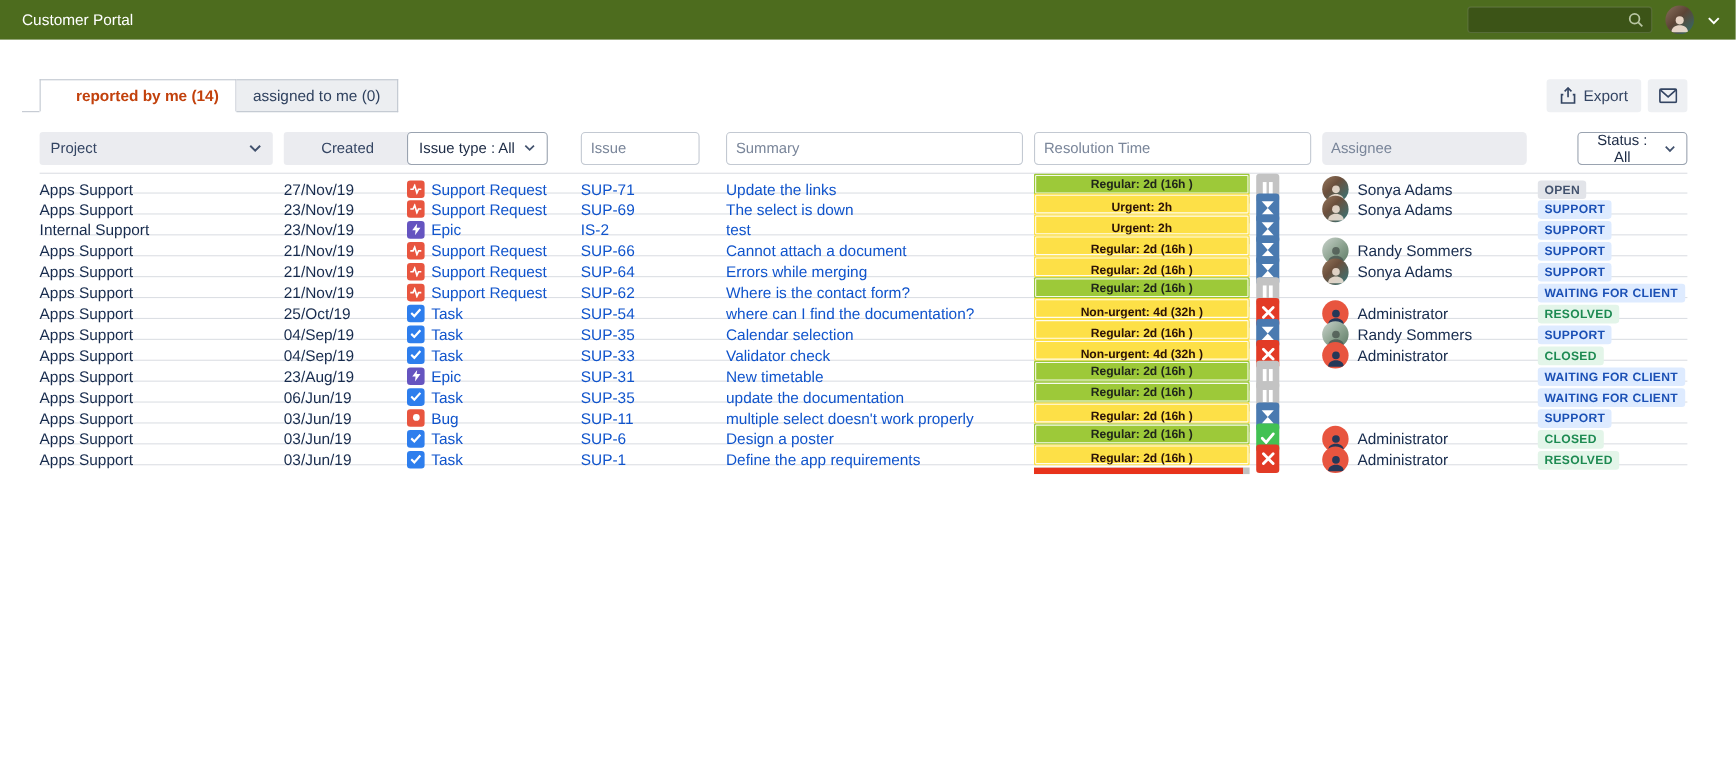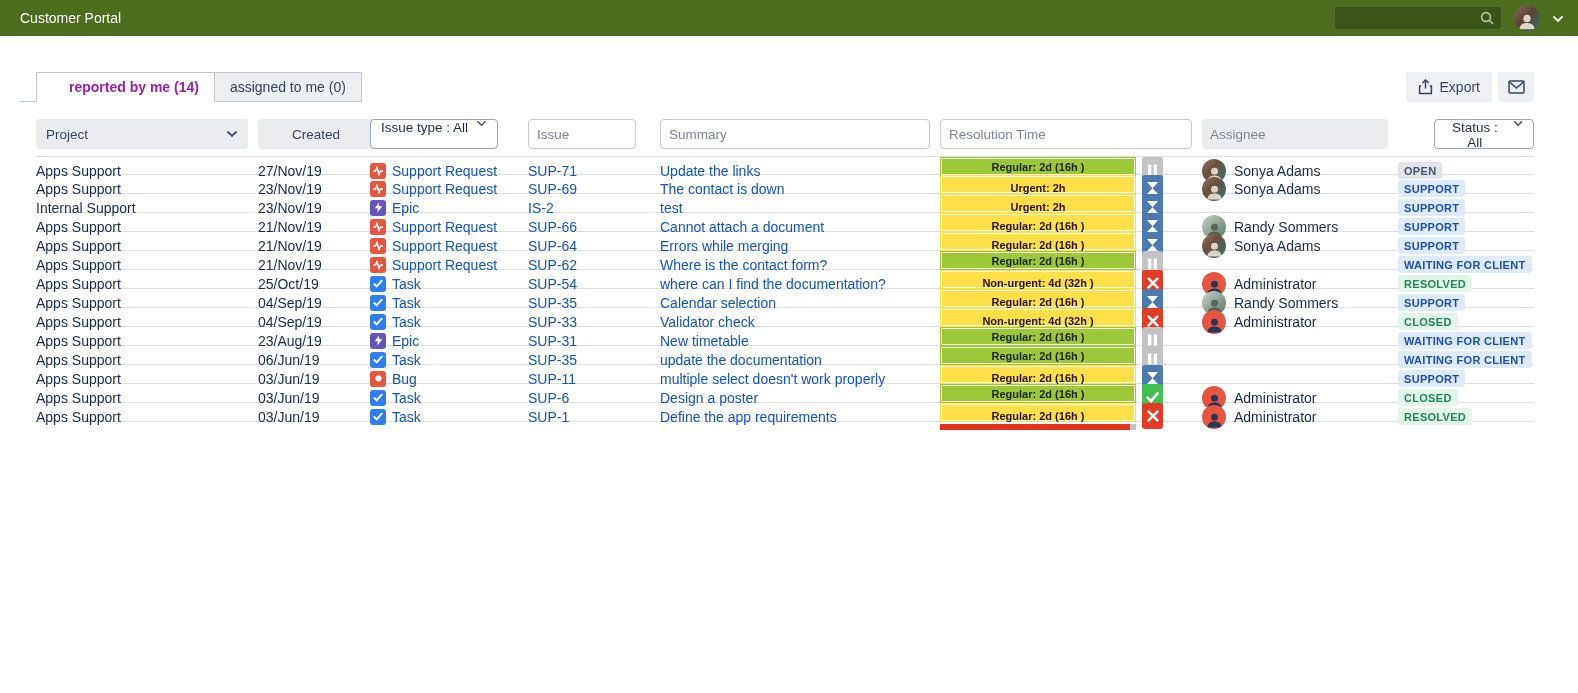--- a/index.html
+++ b/index.html
@@ -22,39 +22,39 @@
   .havatar svg { width:20px; height:20px; fill:rgba(255,235,220,.85); }
   .hchev svg { stroke:#fff; }
 
   
   .content { padding:0 44px 0 36px; }
   .tabs-row { margin-top:36px; display:flex; align-items:flex-end; justify-content:space-between; }
   .tabs { display:flex; align-items:flex-end; margin-left:-16px; }
   .tab-stub { width:16px; height:30px; border-bottom:1px solid #c1c7d0; }
   .tab { height:30px; line-height:28px; padding:0 15px; font-size:14px; cursor:pointer; }
   .tab.active { background:#fff; border:1px solid #c1c7d0; border-bottom:1px solid #fff;
-    font-weight:bold; color:#a21caf;padding-left:32px; }
+    font-weight:bold; color:#c2410c;padding-left:32px; }
   .tab.inactive { background:#eceef1; border:1px solid #c1c7d0; border-left:none; color:#30425f; }
   .toolbar { display:flex; gap:6px; align-items:center; }
   .btn { background:#eef0f3; border:none; border-radius:3px; color:#344563; font-size:14px;
     height:30px; display:flex; align-items:center; gap:7px; padding:0 12px; cursor:pointer;
     font-family:inherit; }
   .btn svg { stroke:#344563; }
   .btn.square { width:36px; justify-content:center; padding:0; }
 
   
   .grid { display:grid; grid-template-columns:212px 102px 148px 122px 270px 252px 186px 1fr;
     column-gap:10px; align-items:center; }
   .filters { margin-top:17px; padding-bottom:7px; }
   .pill { background:#ebecf0; border-radius:3px; height:30px; display:flex; align-items:center;
     padding:0 10px; color:#344563; font-size:13.5px; cursor:pointer; }
   .pill.spread { justify-content:space-between; }
   .pill.center { justify-content:center; width:116px; }
   .selbtn { background:#fff; border:1px solid #9aa3b0; border-radius:4px; height:30px;
-    display:inline-flex; gap:8px; padding:0 10px; color:#1d2b45;
+    display:inline-flex; align-items:center; gap:8px; padding:0 10px; color:#1d2b45;
     font-size:13.5px; cursor:pointer; font-family:inherit; }
   .selbtn svg, .pill svg { stroke:#42526e; }
   .fin { height:30px; border:1px solid #c3c9d2; border-radius:4px; padding:0 8px; font-size:13.5px;
     color:#172b4d; outline:none; font-family:inherit; width:100%; background:#fff; }
   .fin::placeholder { color:#7a869a; }
   .fin.gray { background:#ebecf0; border:none; }
   .fin.narrow { width:108px; }
   .w-status { width:100px; }
 
   
@@ -239,21 +239,21 @@
       <div class="cell-dark">23/Nov/19</div>
       <div class="typecell">
         <span class="typeicon support">
             <svg width="12" height="10" viewBox="0 0 14 12" fill="none" stroke="#fff" stroke-width="1.8">
               <polyline points="1,6 4,6 5.8,2 8.2,10 10,6 13,6"></polyline>
             </svg>
           </span>
         <a class="link">Support Request</a>
       </div>
       <div><a class="link">SUP-69</a></div>
-      <div><a class="link">The contact is down</a></div>
+      <div><a class="link">The select is down</a></div>
       <div class="slacell">
         <div class="slabars">
           <div class="slamain red">
             <span class="inner"></span>
             <span style="position:relative">Urgent: 2h</span>
           </div>
           <div class="slatrack">
             <div class="slafill red" style="width: 88%;"></div>
           </div>
         </div>

